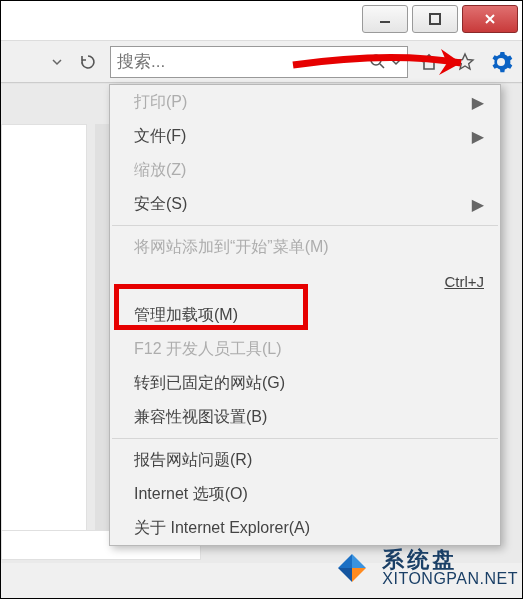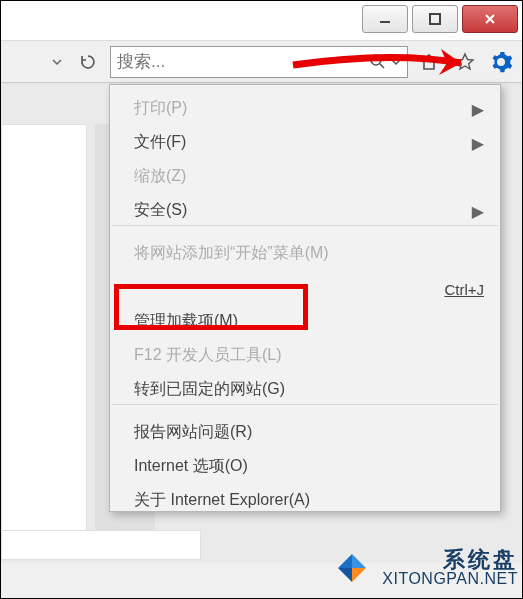--- a/index.html
+++ b/index.html
@@ -120,21 +120,21 @@
     left: 108px;
     width: 392px;
     background: #f2f2f2;
     border: 1px solid #b8b8b8;
     box-shadow: 3px 3px 8px rgba(0,0,0,0.25);
     z-index: 20;
   }
   .menu-item {
     height: 34px;
     display: flex;
-    align-items: flex-end;
+    align-items: center;
     padding: 0 16px 0 24px;
     color: #444;
     font-size: 16px;
     position: relative;
   }
   .menu-item.disabled { color: #adadad; }
   .menu-item .shortcut { margin-left: auto; font-size:15px;text-decoration:underline; }
   .submenu-arrow { margin-left: auto; color:#666; }
   .menu-sep {
     height: 1px;
@@ -188,21 +188,20 @@
 
   
   .watermark {
     position: absolute;
     right: 4px;
     bottom: 6px;
     display: flex;
     align-items: center;
     z-index: 40;
     font-family: "SimHei", sans-serif;
-    text-align: right;
   }
   .wm-logo {
     width: 48px;
     height: 48px;
     margin-right: 6px;
   }
   .wm-text {
     display: flex;
     flex-direction: column;
     line-height: 1.05;
@@ -322,20 +321,23 @@
   </div>
   <div class="menu-item">
     <span>管理加载项(M)</span>
   </div>
   <div class="menu-item disabled">
     <span>F12 开发人员工具(L)</span>
   </div>
   <div class="menu-item">
     <span>转到已固定的网站(G)</span>
   </div>
+  <div class="menu-item">
+    <span>兼容性视图设置(B)</span>
+  </div>
   <div class="menu-sep"></div>
   <div class="menu-item">
     <span>报告网站问题(R)</span>
   </div>
   <div class="menu-item">
     <span>Internet 选项(O)</span>
   </div>
   <div class="menu-item">
     <span>关于 Internet Explorer(A)</span>
   </div>

